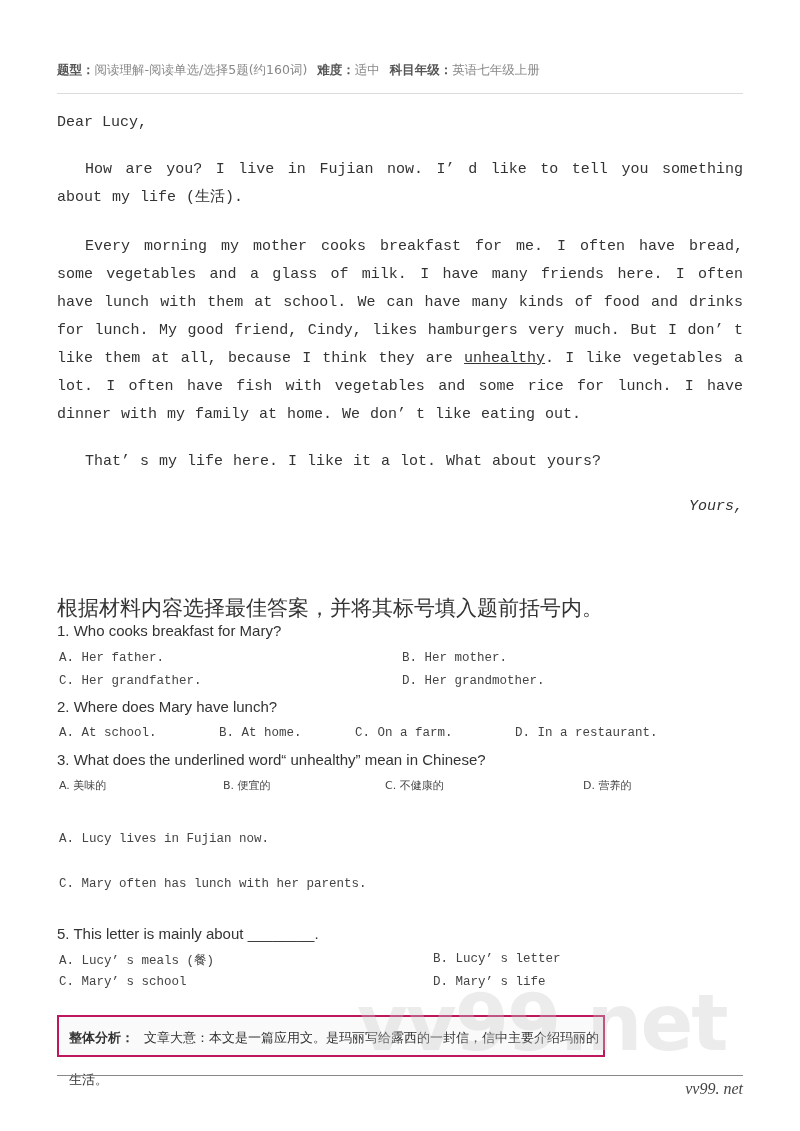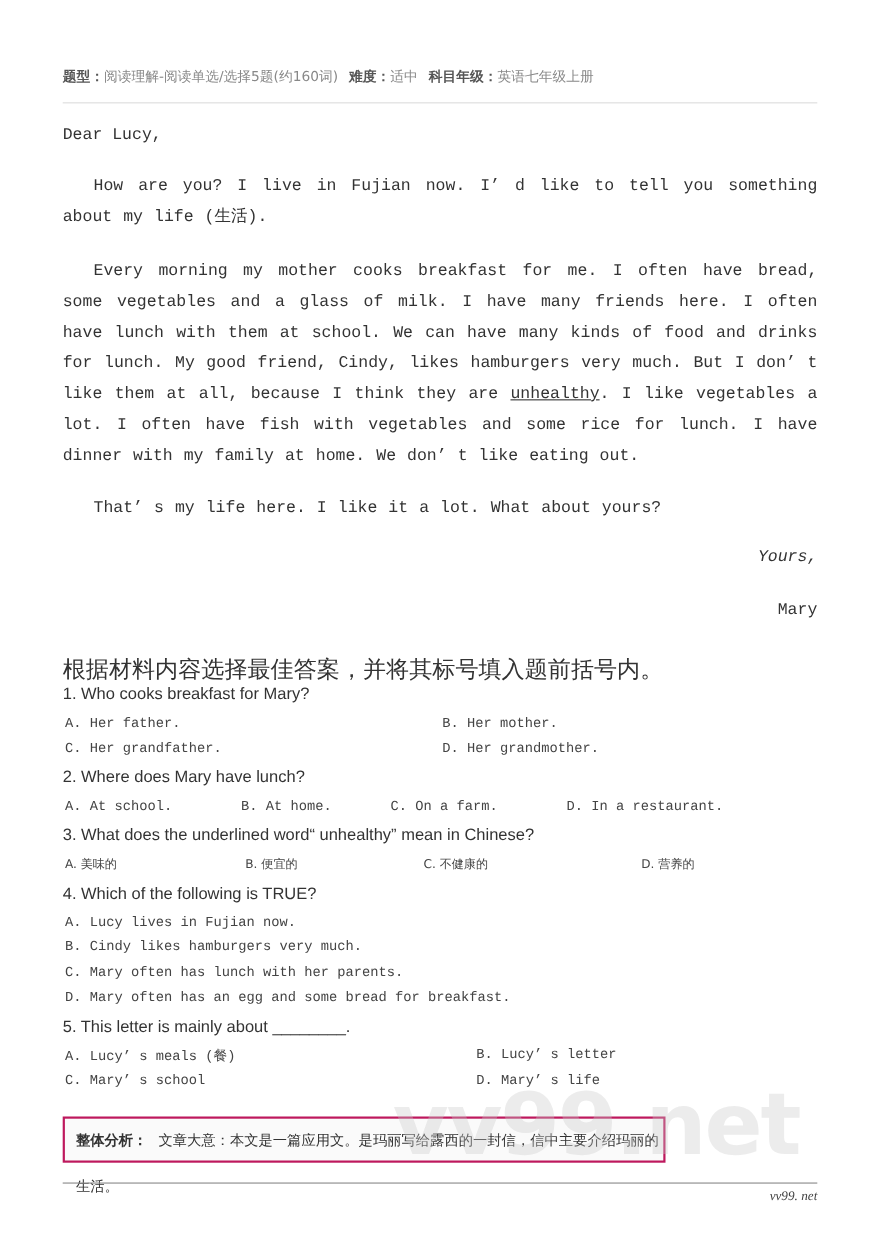--- a/index.html
+++ b/index.html
@@ -126,21 +126,21 @@
     left: 0;
     width: 686px;
     border-top: 1px solid #888888;
   }
   .footer {
     position: absolute;
     top: 1080px;
     right: 0;
     font-family: "Liberation Serif", serif;
     font-style: italic;
-    font-size: 12px;
+    font-size: 16px;
     color: #444;
   }
 </style>
 </head>
 <body>
 
 <div class="page">
 
   <div class="meta">
     <b>题型：</b><span>阅读理解-阅读单选/选择5题(约160词)</span><span class="gap"></span>
@@ -151,21 +151,20 @@
 
   <div class="letter salutation">Dear Lucy,</div>
 
   <div class="letter para p1">How are you? I live in Fujian now. I’ d like to tell you something about my life (生活).</div>
 
   <div class="letter para p2"><span>Every morning my mother cooks breakfast for me. I often have bread, some vegetables and a glass of milk. I have many friends here. I often have lunch with them at school. We can have many kinds of food and drinks for lunch. My good friend, Cindy, likes hamburgers very much. But I don’ t like them at all, because I think they are </span><span class="underline">unhealthy</span><span>. I like vegetables a lot. I often have fish with vegetables and some rice for lunch. I have dinner with my family at home. We don’ t like eating out.</span></div>
 
   <div class="letter para p3">That’ s my life here. I like it a lot. What about yours?</div>
 
   <div class="letter closing">Yours,</div>
-  <div class="letter sign">Mary</div>
 
   <div class="instr">根据材料内容选择最佳答案，并将其标号填入题前括号内。</div>
 
   <div class="q" style="top:622px">1. Who cooks breakfast for Mary?</div>
   <div class="opt" style="top:651px;left:2px">A. Her father.</div>
   <div class="opt" style="top:651px;left:345px">B. Her mother.</div>
   <div class="opt" style="top:674px;left:2px">C. Her grandfather.</div>
   <div class="opt" style="top:674px;left:345px">D. Her grandmother.</div>
 
   <div class="q" style="top:698px">2. Where does Mary have lunch?</div>
@@ -173,25 +172,22 @@
   <div class="opt" style="top:726px;left:162px">B. At home.</div>
   <div class="opt" style="top:726px;left:298px">C. On a farm.</div>
   <div class="opt" style="top:726px;left:458px">D. In a restaurant.</div>
 
   <div class="q" style="top:751px">3. What does the underlined word“ unhealthy” mean in Chinese?</div>
   <div class="opt cn" style="top:778px;left:2px">A. 美味的</div>
   <div class="opt cn" style="top:778px;left:166px">B. 便宜的</div>
   <div class="opt cn" style="top:778px;left:328px">C. 不健康的</div>
   <div class="opt cn" style="top:778px;left:526px">D. 营养的</div>
 
-  <div class="q" style="top:804px">4. Which of the following is TRUE?</div>
   <div class="opt" style="top:832px;left:2px">A. Lucy lives in Fujian now.</div>
-  <div class="opt" style="top:854px;left:2px">B. Cindy likes hamburgers very much.</div>
   <div class="opt" style="top:877px;left:2px">C. Mary often has lunch with her parents.</div>
-  <div class="opt" style="top:900px;left:2px">D. Mary often has an egg and some bread for breakfast.</div>
 
   <div class="q" style="top:925px">5. This letter is mainly about ________.</div>
   <div class="opt" style="top:952px;left:2px">A. Lucy’ s meals (餐)</div>
   <div class="opt" style="top:952px;left:376px">B. Lucy’ s letter</div>
   <div class="opt" style="top:975px;left:2px">C. Mary’ s school</div>
   <div class="opt" style="top:975px;left:376px">D. Mary’ s life</div>
 
   <div class="analysis">
     <b>整体分析：</b><span>文章大意：本文是一篇应用文。是玛丽写给露西的一封信，信中主要介绍玛丽的生活。</span>
   </div>

